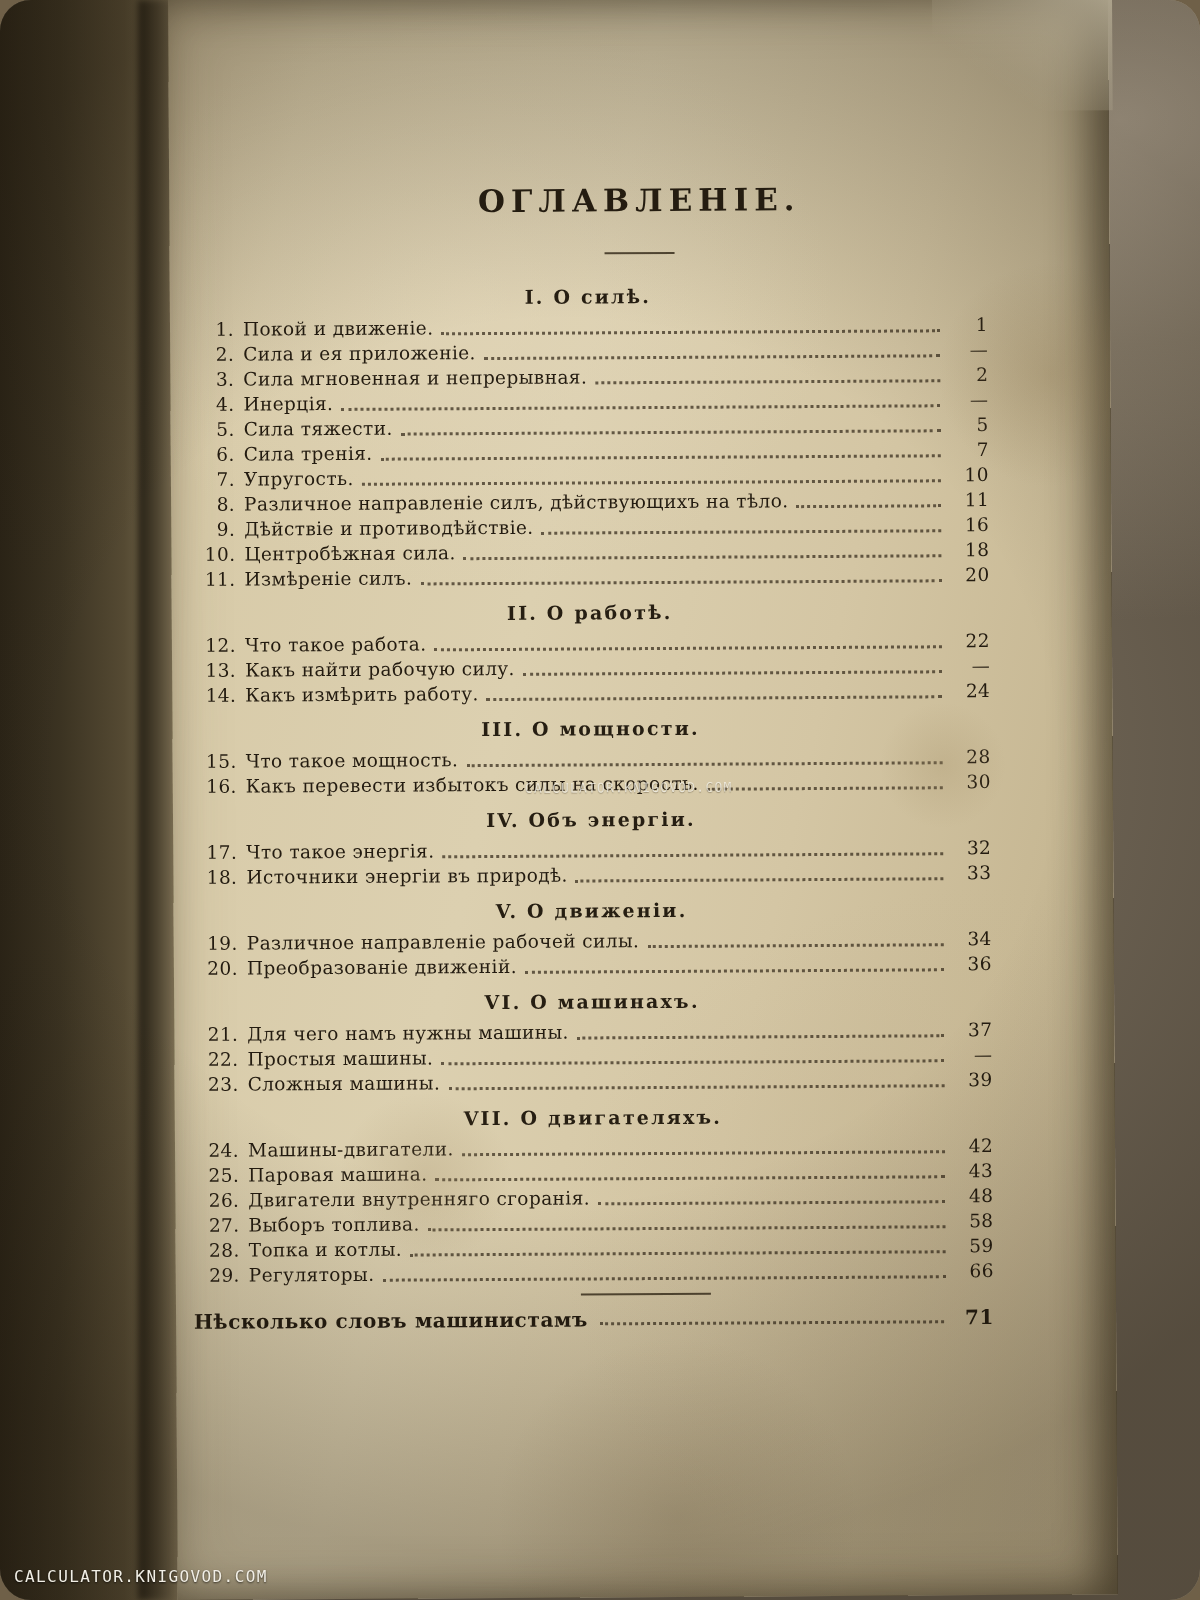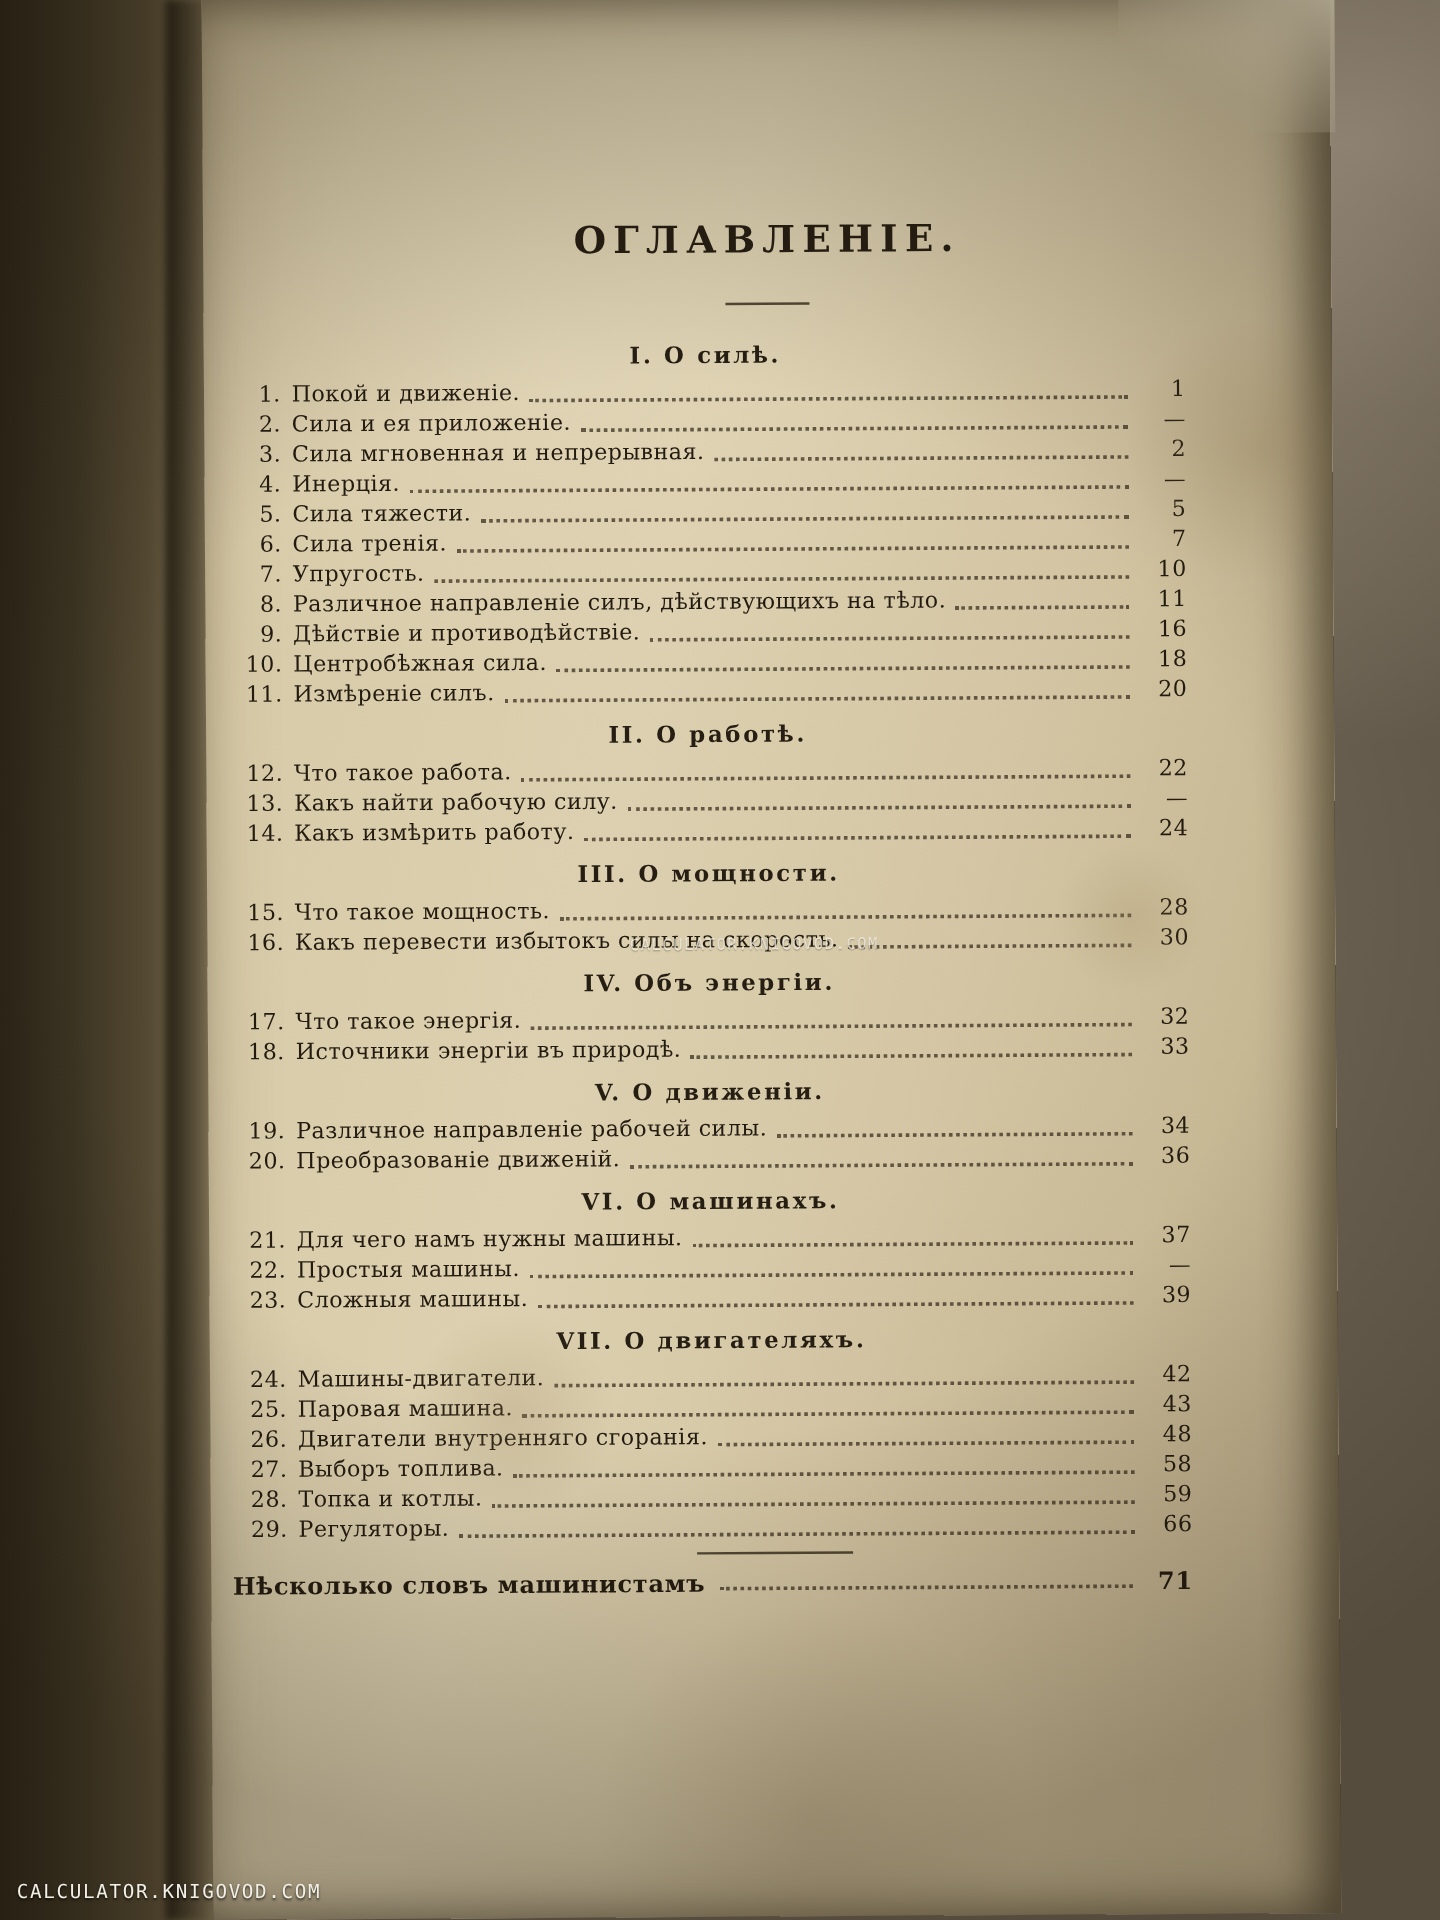--- a/index.html
+++ b/index.html
@@ -1,21 +1,21 @@
 <!DOCTYPE html>
 <html lang="ru"><head>
 <meta charset="utf-8">
 <style>
   html,body{margin:0;padding:0;}
   body{
     width:1200px;height:1600px;overflow:hidden;
     background:#6f6048;
     font-family:"Liberation Serif", serif;
   }
-  #scene{position:relative;width:1200px;height:1600px;overflow:hidden;}
+  #scene{position:relative;width:1200px;height:1600px;overflow:hidden;border-radius:31px;}
 
   
   .backdrop{
     position:absolute;inset:0;
     background:
       radial-gradient(ellipse 700px 500px at 1120px 120px, #b9ad9a 0%, #8d8270 45%, #6b6152 100%),
       linear-gradient(100deg,#4a412f 0%,#5d543f 20%,#7d735c 60%,#9a8f78 100%);
   }
   
   .gutter{

